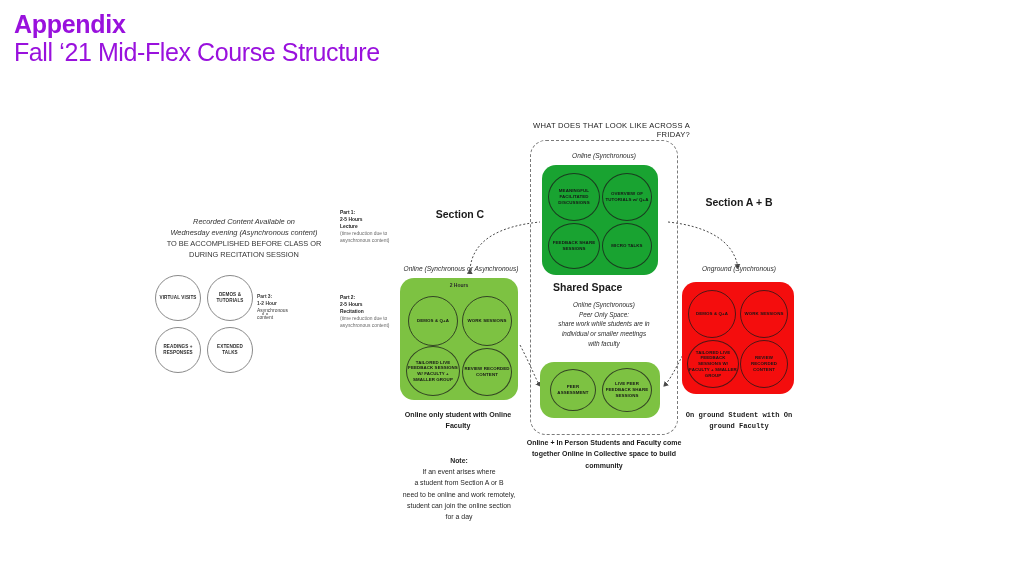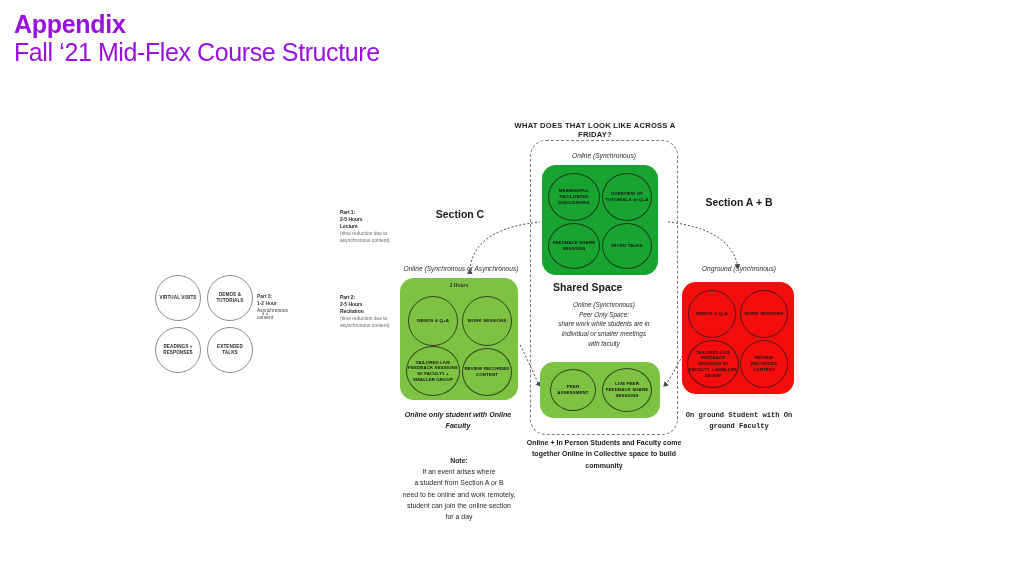--- a/index.html
+++ b/index.html
@@ -46,22 +46,22 @@
   .partblk .hd{font-weight:bold;color:#222;}
   .partblk .muted{color:#6a6a6a;}
   .part1{left:340px;top:209px;}
   .part2{left:340px;top:294px;}
 
   
   .sec-head{position:absolute;font-size:10.5px;font-weight:bold;color:#1a1a1a;text-align:center;}
   .sec-c{left:400px;top:196px;width:120px;margin-top:12px;}
   .sec-ab{left:678px;top:196px;width:122px;}
   .friday-head{
-    position:absolute;left:500px;top:121px;width:190px;text-align:center;
-    font-size:7.6px;font-weight:bold;letter-spacing:.25px;color:#1a1a1a;
+    position:absolute;left:500px;top:121px;width:190px;text-align:right;
+    font-size:7.6px;font-weight:normal;letter-spacing:.25px;color:#1a1a1a;
   }
 
   
   .modebox{position:absolute;border-radius:14px;box-sizing:border-box;}
   .modebox.green-l{background:#7dc242;}
   .modebox.green-d{background:#19a331;}
   .modebox.red{background:#f40d0d;}
   .box-label{
     position:absolute;text-align:center;font-style:italic;font-size:6.6px;color:#2b2b2b;
   }
@@ -85,21 +85,21 @@
     position:absolute;left:530px;top:281px;width:148px;text-align:left;
     font-size:10.5px;font-weight:bold;color:#1a1a1a;margin-left:23px;
   }
   .shared-desc{
     position:absolute;left:528px;top:300px;width:152px;text-align:center;
     font-style:italic;font-size:6.4px;line-height:1.52;color:#2b2b2b;
   }
 
   
   .cap{position:absolute;text-align:center;font-size:7.1px;font-weight:bold;line-height:1.55;color:#1a1a1a;}
-  .cap-left{left:396px;top:410px;width:124px;font-style:italic;}
+  .cap-left{left:396px;top:410px;width:124px;}
   .cap-right{left:676px;top:410px;width:126px;font-family:Liberation Mono, monospace;}
   .cap-center{left:518px;top:437px;width:172px;font-size:7px;line-height:1.62;}
 
   .note{
     position:absolute;left:368px;top:455px;width:182px;text-align:center;
     font-size:6.9px;line-height:1.62;color:#1f1f1f;
   }
   .note b{font-weight:bold;}
 
   svg.arrows{position:absolute;left:0;top:0;width:1024px;height:576px;pointer-events:none;}
@@ -122,20 +122,26 @@
         <path d="M0,0 L5,3 L0,6 z" fill="#4a4a4a"></path>
       </marker>
     </defs>
     <path d="M470,270 C472,240 500,226 540,222" fill="none" stroke="#4a4a4a" stroke-width="1" stroke-dasharray="2,2" marker-start="url(#ah)"></path>
     <path d="M668,222 C706,226 734,240 738,268" fill="none" stroke="#4a4a4a" stroke-width="1" stroke-dasharray="2,2" marker-end="url(#ah)"></path>
     <path d="M520,345 C532,368 536,380 540,386" fill="none" stroke="#4a4a4a" stroke-width="1" stroke-dasharray="2,2" marker-end="url(#ah)"></path>
     <path d="M688,345 C676,368 670,380 664,386" fill="none" stroke="#4a4a4a" stroke-width="1" stroke-dasharray="2,2" marker-end="url(#ah)"></path>
     <path d="M262,314 L268,314" stroke="#4a4a4a" stroke-width="1" stroke-dasharray="2,2"></path>
   </svg>
 
+  <div class="async-head">
+    <div class="l1">Recorded Content Available on</div>
+    <div class="l2">Wednesday evening (Asynchronous content)</div>
+    <div>TO BE ACCOMPLISHED BEFORE CLASS OR</div>
+    <div>DURING RECITATION SESSION</div>
+  </div>
 
   <div class="circle-grid">
     <div class="o-circle o-c1">VIRTUAL VISITS</div>
     <div class="o-circle o-c2">DEMOS &amp; TUTORIALS</div>
     <div class="o-circle o-c3">READINGS + RESPONSES</div>
     <div class="o-circle o-c4">EXTENDED TALKS</div>
   </div>
 
   <div class="part3">
     <b>Part 3:</b><br>

